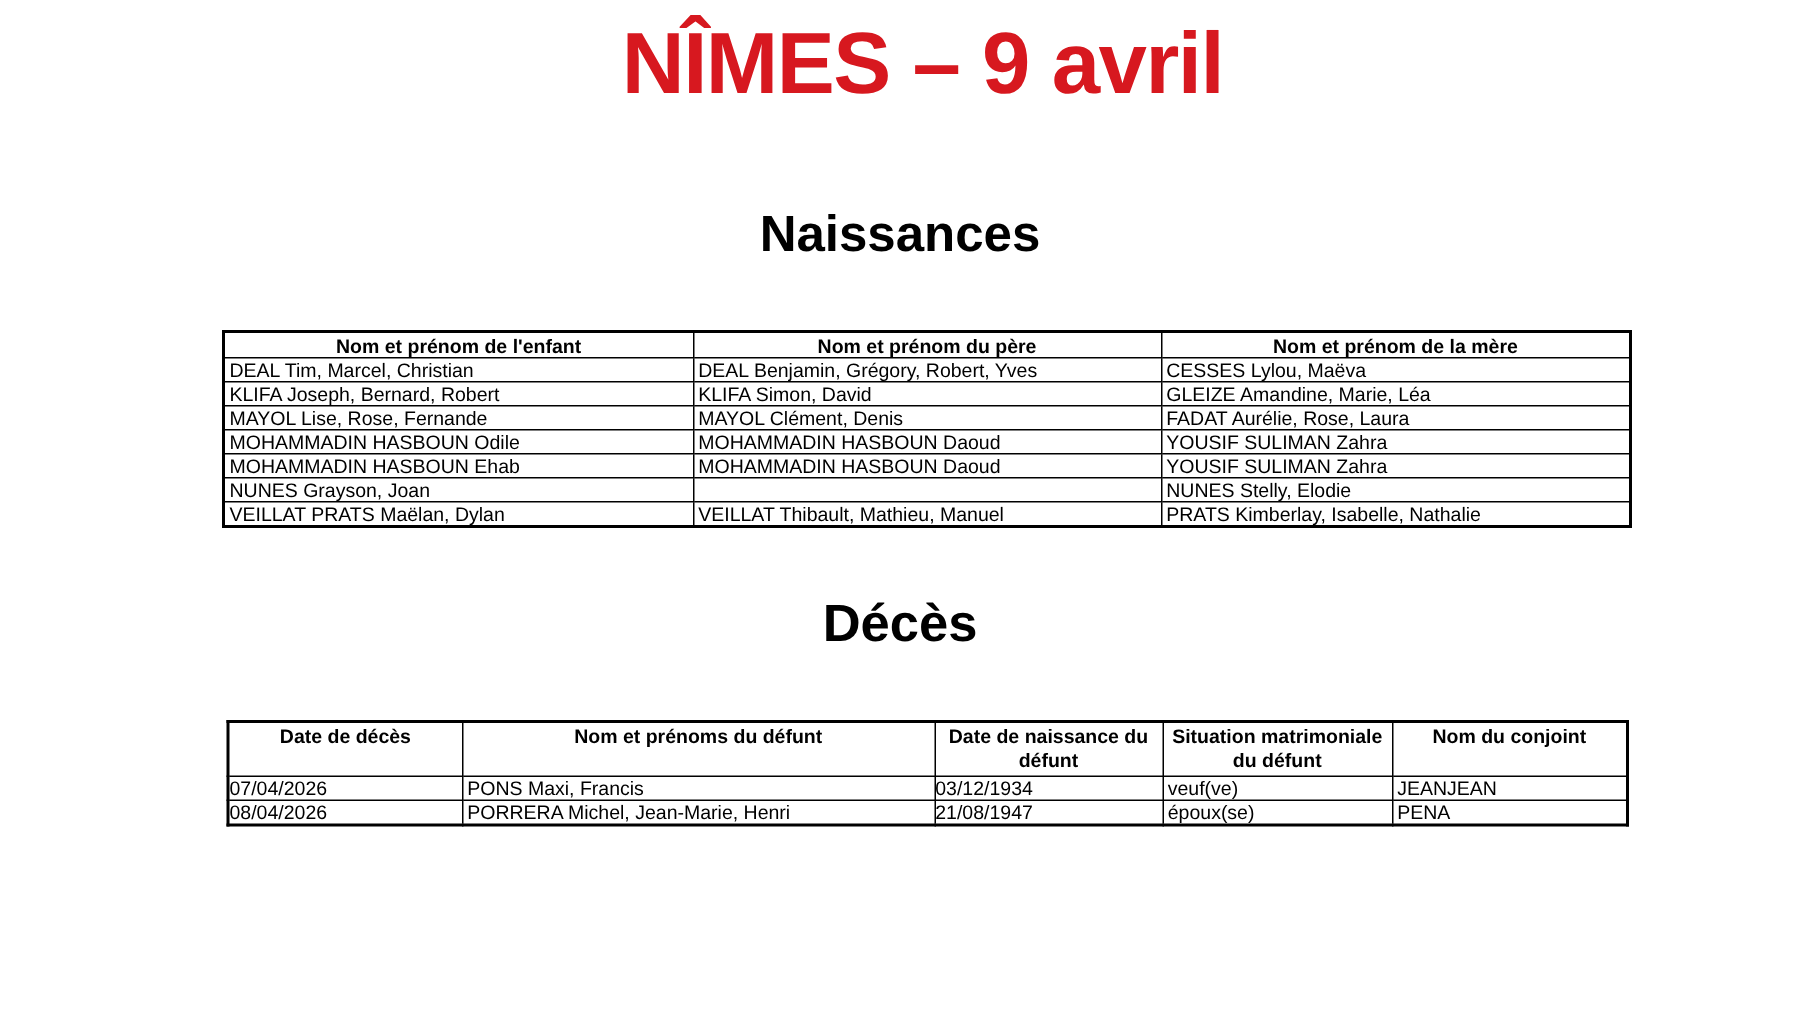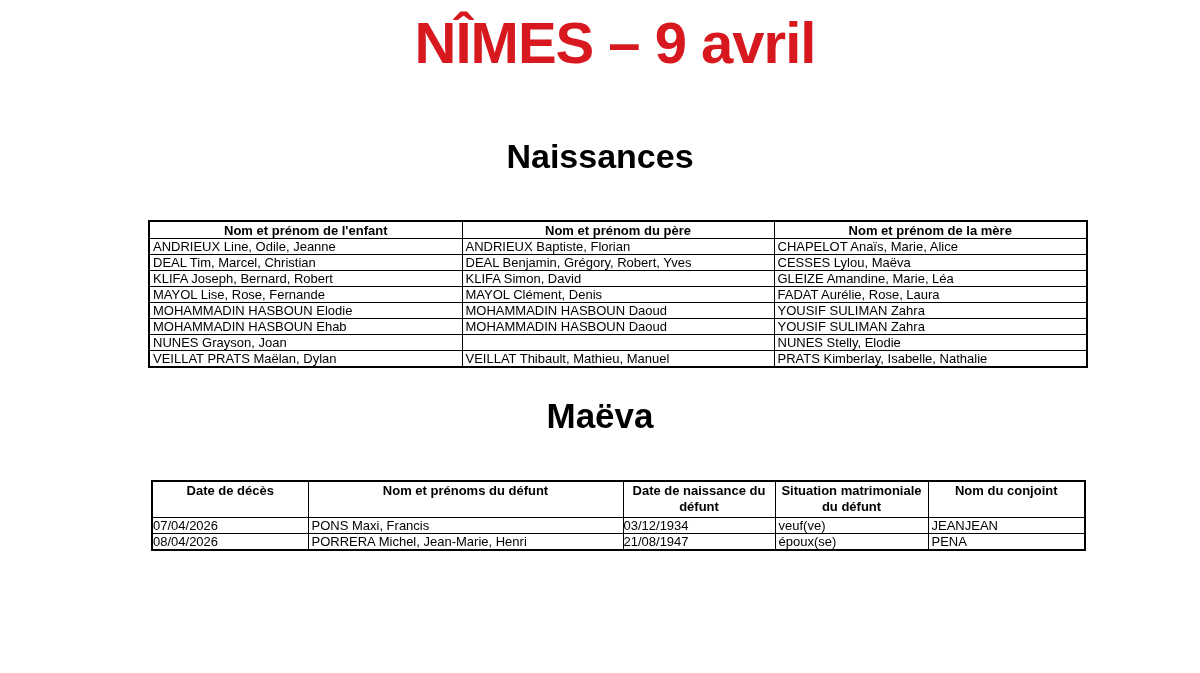--- a/index.html
+++ b/index.html
@@ -91,41 +91,36 @@
   </colgroup>
   <thead>
       <tr>
         <th>Nom et prénom de l'enfant</th>
         <th>Nom et prénom du père</th>
         <th>Nom et prénom de la mère</th>
       </tr>
     </thead>
   <tbody>
       <tr>
-        <td>ANDRIEUX Line, Odile, Jeanne</td>
-        <td>ANDRIEUX Baptiste, Florian</td>
-        <td>CHAPELOT Anaïs, Marie, Alice</td>
-      </tr>
-      <tr>
         <td>DEAL Tim, Marcel, Christian</td>
         <td>DEAL Benjamin, Grégory, Robert, Yves</td>
         <td>CESSES Lylou, Maëva</td>
       </tr>
       <tr>
         <td>KLIFA Joseph, Bernard, Robert</td>
         <td>KLIFA Simon, David</td>
         <td>GLEIZE Amandine, Marie, Léa</td>
       </tr>
       <tr>
         <td>MAYOL Lise, Rose, Fernande</td>
         <td>MAYOL Clément, Denis</td>
         <td>FADAT Aurélie, Rose, Laura</td>
       </tr>
       <tr>
-        <td>MOHAMMADIN HASBOUN Elodie</td>
+        <td>MOHAMMADIN HASBOUN Odile</td>
         <td>MOHAMMADIN HASBOUN Daoud</td>
         <td>YOUSIF SULIMAN Zahra</td>
       </tr>
       <tr>
         <td>MOHAMMADIN HASBOUN Ehab</td>
         <td>MOHAMMADIN HASBOUN Daoud</td>
         <td>YOUSIF SULIMAN Zahra</td>
       </tr>
       <tr>
         <td>NUNES Grayson, Joan</td>
@@ -133,21 +128,21 @@
         <td>NUNES Stelly, Elodie</td>
       </tr>
       <tr>
         <td>VEILLAT PRATS Maëlan, Dylan</td>
         <td>VEILLAT Thibault, Mathieu, Manuel</td>
         <td>PRATS Kimberlay, Isabelle, Nathalie</td>
       </tr>
     </tbody>
 </table>
 
-<div class="section-heading" id="deces-heading">Maëva</div>
+<div class="section-heading" id="deces-heading">Décès</div>
 
 <table class="tbl" id="deces-table">
   <colgroup>
     <col style="width:156px">
     <col style="width:315px">
     <col style="width:152px">
     <col style="width:153px">
     <col style="width:157px">
   </colgroup>
   <thead>

